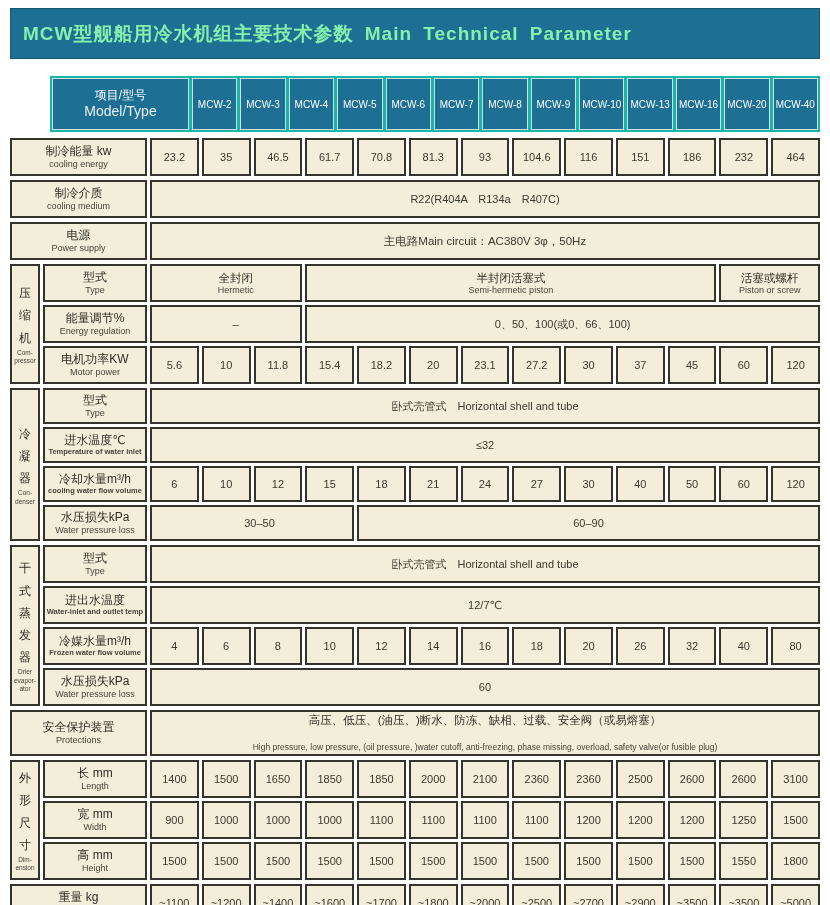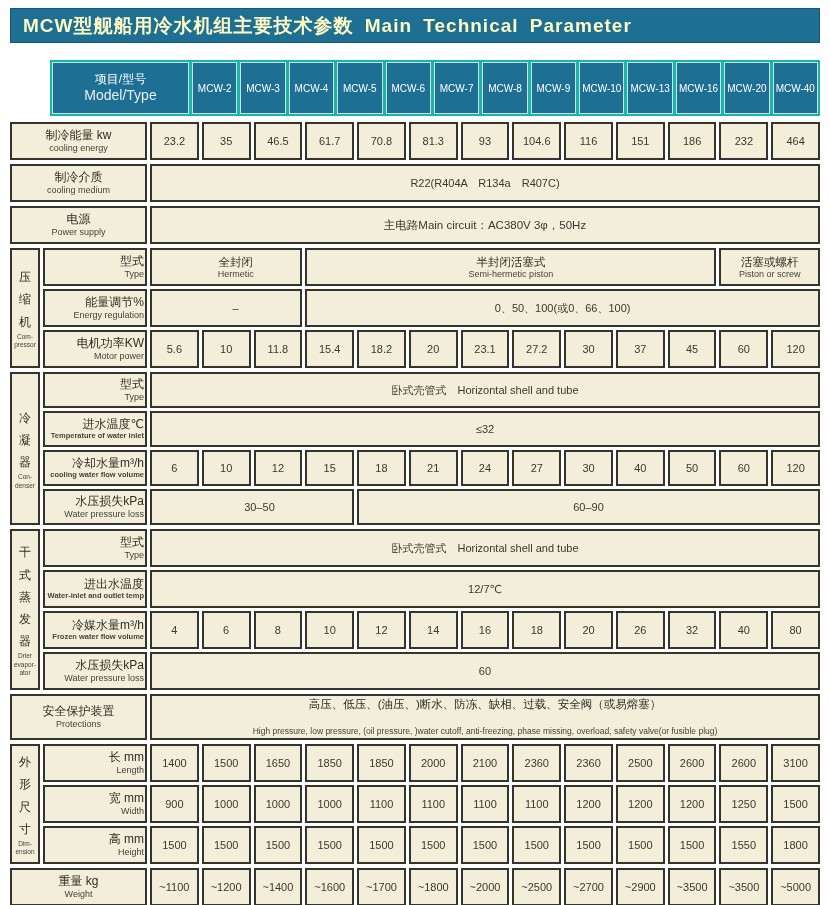--- a/index.html
+++ b/index.html
@@ -1,30 +1,30 @@
 <!DOCTYPE html>
 <html><head>
 <meta charset="utf-8">
 <style>
   html,body{margin:0;padding:0;background:#ffffff;}
   body{width:830px;height:905px;font-family:"Liberation Sans","DejaVu Sans",sans-serif;color:#2e2d26;}
   .page{padding:8px 10px 0 10px;}
-  .titlebar{background:#1d6f93;border:1px solid #155872;color:#fef9c3;font-weight:bold;
-    font-size:19px;line-height:25px;padding:4px 12px;letter-spacing:1px;word-spacing:5px;margin-bottom:17px;}
+  .titlebar{background:#1d6f93;border:1px solid #155872;color:#86efac;font-weight:bold;
+    font-size:19px;line-height:25px;padding:12px 12px;letter-spacing:1px;word-spacing:5px;margin-bottom:17px;}
   .band{display:grid;grid-template-columns:30px 104px repeat(13,1fr);gap:3px;margin-bottom:4px;}
   .band.hdr{background:#14b8a6;padding:2px;grid-auto-rows:52px;margin-bottom:6px;margin-left:40px;}
   .band.r38{grid-auto-rows:38px;}
   .band.r36{grid-auto-rows:36px;}
   .band.r46{grid-auto-rows:46px;}
   .c{background:#f2eed9;border:2px solid #35342c;display:flex;flex-direction:column;
      align-items:center;justify-content:center;text-align:center;overflow:hidden;padding:0 1px;}
   .hc{background:#1d6f93;border:1px solid #d9dcde;color:#fff;font-size:10px;display:flex;
       align-items:center;justify-content:center;text-align:center;}
   .cs12{grid-column:1/3;}
-  .col2{grid-column:2;align-items:flex-end;}
+  .col2{grid-column:2;}
   .sp2{grid-column:span 2;}.sp3{grid-column:span 3;padding-left:20px;}.sp4{grid-column:span 4;padding-left:16px;}
   .sp8{grid-column:span 8;}.sp9{grid-column:span 9;}.sp10{grid-column:span 10;}
   .sp13{grid-column:3/16;}
   .side{grid-column:1;white-space:pre-line;}
   .side .zh{font-size:12px;line-height:1.85;}
   .side .en{font-size:6.5px;line-height:1.3;color:#45443a;}
   .rs3{grid-row:1/span 3;}.rs4{grid-row:1/span 4;}
   .zh{font-size:12px;line-height:1.25;}
   .en{font-size:9px;line-height:1.15;color:#45443a;}
   .en.sm{font-size:7.5px;font-weight:bold;}

